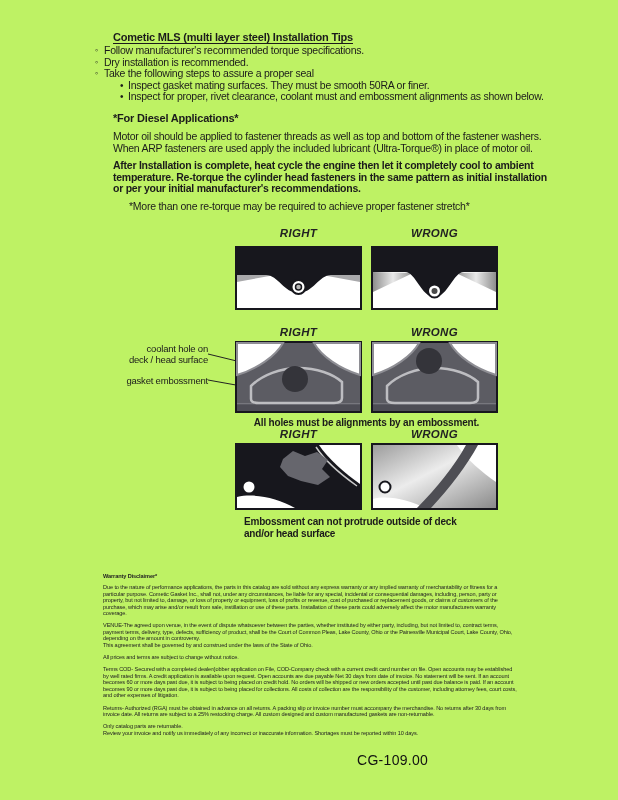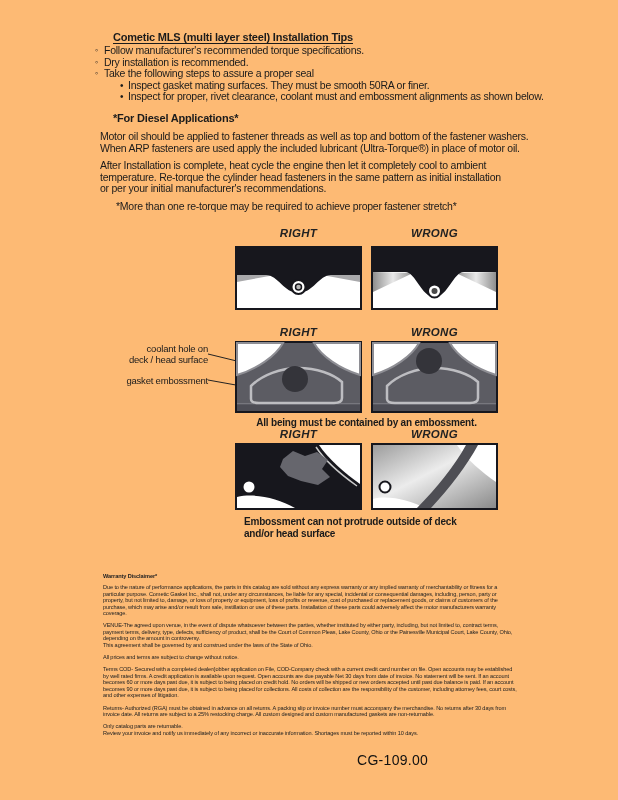--- a/index.html
+++ b/index.html
@@ -1,40 +1,40 @@
 <!DOCTYPE html>
 <html><head>
 <meta charset="utf-8">
 <style>
   html,body { margin:0; padding:0; background:#ffffff; }
   #doc {
-    position:relative; width:618px; height:800px; background:#fdba74;
+    position:relative; width:618px; height:800px; background:#bef264;
     font-family:"Liberation Sans","DejaVu Sans",sans-serif; color:#1b1b1b;
     overflow:hidden;
   }
   .abs { position:absolute; }
   .nowrap { white-space:nowrap; }
   .preline { white-space:pre-line; }
 
   .title {
     left:113px; top:31px; font-size:11px; font-weight:bold; letter-spacing:-0.2px;
     text-decoration:underline; text-underline-offset:2px;
   }
 
   .bullets { left:95px; top:45px; font-size:10.5px; line-height:11.5px; letter-spacing:-0.25px; }
   .bullet-row { white-space:nowrap; }
   .bullet-row .mark { display:inline-block; width:9px; font-size:9px; vertical-align:top; }
   .bullet-row.sub { padding-left:25px; }
   .bullet-row.sub .mark { font-size:10px; width:8px; }
 
   .h-bold { font-weight:bold; font-size:11px; letter-spacing:-0.2px;text-align:right; }
   .diesel-heading { left:113px; top:112px; }
-  .para { left:100px; font-size:10.5px; line-height:11.5px; letter-spacing:-0.25px; }
+  .para { left:113px; font-size:10.5px; line-height:11.5px; letter-spacing:-0.25px; }
   .para1 { top:131px; }
-  .para2 { top:160px; }
+  .para2 { top:160px;font-weight:bold; }
   .note  { top:201px;margin-left:16px; }
 
   .dg-header { width:127px; text-align:center; font-weight:bold; font-size:11.5px; letter-spacing:0.3px; color:#222;font-style:italic; }
   .dg-box { width:127px; }
   .dg-box svg { display:block; }
   .dg-caption { font-weight:bold; font-size:10px; letter-spacing:-0.2px; line-height:11.5px; }
 
   .r1 { top:227px; } .b1 { top:246px; }
   .r2 { top:326px; } .b2 { top:341px; }
   .r3 { top:428px; } .b3 { top:443px; }
@@ -145,21 +145,21 @@
     <svg width="127" height="72" viewBox="0 0 127 72">
       <rect x="1" y="1" width="125" height="70" fill="#5c5c63" stroke="#17171d" stroke-width="2"></rect>
       <rect x="2" y="62" width="123" height="1.5" fill="#77777e"></rect>
       <rect x="2" y="63.5" width="123" height="6.5" fill="#4d4d55"></rect>
       <path d="M2,2 H48 C41,15 22,28 2,34 Z" fill="#ffffff" stroke="#8e8e94" stroke-width="2"></path>
       <path d="M125,2 H79 C86,15 105,28 125,34 Z" fill="#ffffff" stroke="#8e8e94" stroke-width="2"></path>
       <path d="M16,58 V45 C27,34 46,27 63,27 C82,27 98,33 107,41 V57 C107,60 104,62 99,62 H24 C19,62 16,61 16,58 Z" fill="none" stroke="#bdbdc1" stroke-width="2.5"></path>
       <circle cx="58" cy="20" r="13" fill="#34343a"></circle>
     </svg>
   </div>
-  <div class="abs dg-caption cap2">All being must be contained by an embossment.</div>
+  <div class="abs dg-caption cap2">All holes must be alignments by an embossment.</div>
 
   <div class="abs dg-header r3 col-right">RIGHT</div>
   <div class="abs dg-header r3 col-wrong">WRONG</div>
 
   <div class="abs dg-box b3 col-right">
     <svg width="127" height="67" viewBox="0 0 127 67">
       <rect x="1" y="1" width="125" height="65" fill="#ffffff" stroke="#17171d" stroke-width="2"></rect>
       <rect x="2" y="2" width="123" height="63" fill="#17171d"></rect>
       <path d="M125,2 H84 C93,16 111,31 125,41 Z" fill="#ffffff"></path>
       <path d="M2,65 V54 C20,50 42,55 60,65 Z" fill="#ffffff"></path>

